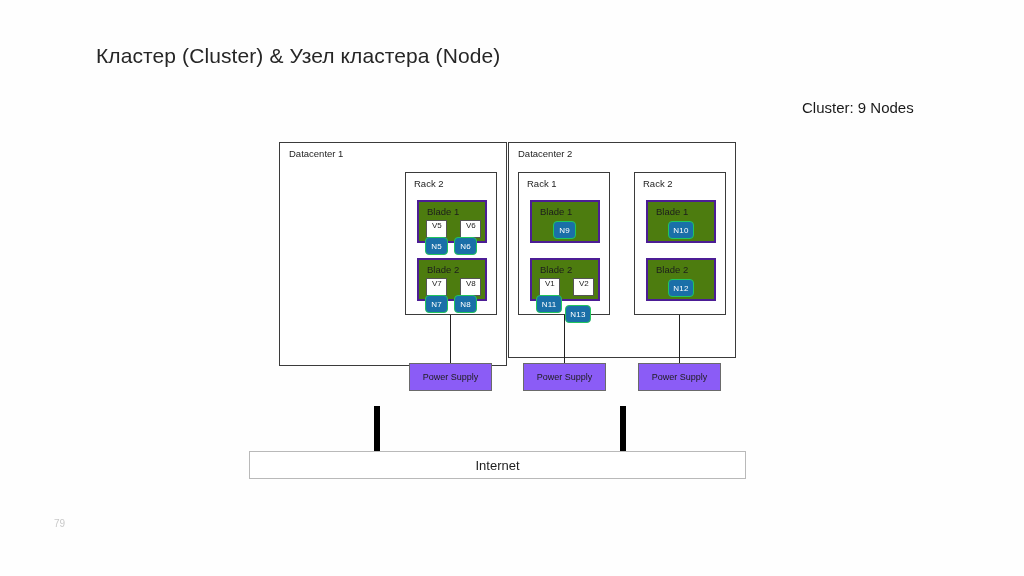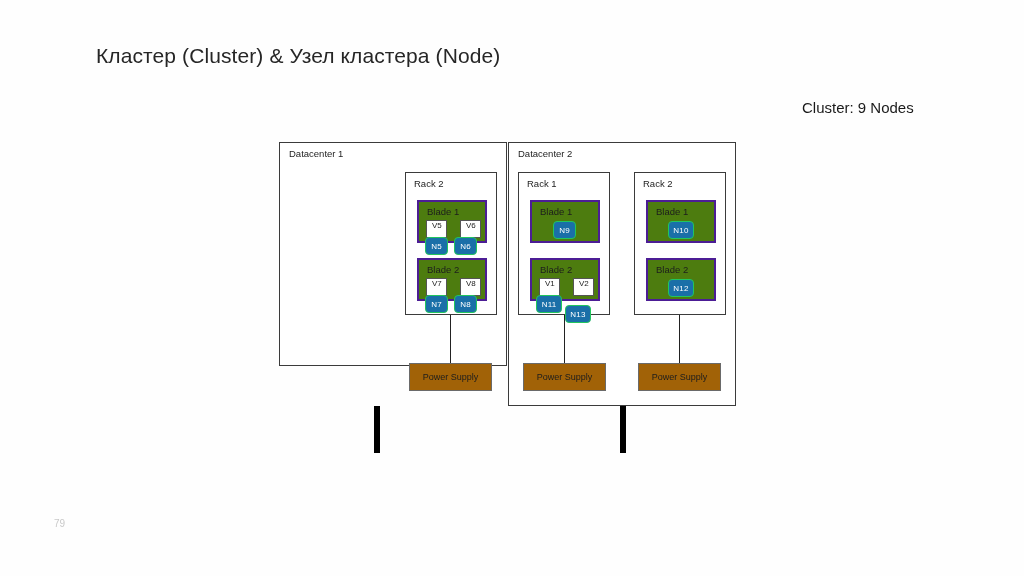--- a/index.html
+++ b/index.html
@@ -80,21 +80,21 @@
     color:#ffffff;
     font-size:8px;
     display:flex;align-items:center;justify-content:center;
     letter-spacing:.2px;
   }
 
   
   .psu{
     position:absolute;
     border:1px solid #6a6a6a;
-    background:#a16207;
+    background:#8b5cf6;
     box-sizing:border-box;
     font-size:9px;color:#1d1d1d;
     display:flex;align-items:center;justify-content:center;
   }
 
   
   .vline{position:absolute;background:#222;width:1px;}
 
   
   .uplink{position:absolute;background:#000;width:6px;}
@@ -160,21 +160,21 @@
       </div>
       <div class="node" style="left:19px;top:122px;width:23px;height:18px;">N7</div>
       <div class="node" style="left:48px;top:122px;width:23px;height:18px;">N8</div>
     </div>
 
     <div class="vline" style="left:170px;top:172px;height:48px;"></div>
 
     <div class="psu" style="left:129px;top:220px;width:83px;height:28px;">Power Supply</div>
   </div>
 
-  <div class="dc" style="left:508px;top:142px;width:228px;height:264px;">
+  <div class="dc" style="left:508px;top:142px;width:228px;height:216px;">
     <div class="dc-label">Datacenter 2</div>
 
     <div class="rack" style="left:9px;top:29px;width:92px;height:143px;">
       <div class="rack-label">Rack 1</div>
 
       <div class="blade" style="left:11px;top:27px;width:70px;height:43px;">
         <div class="blade-label">Blade 1</div>
       </div>
 
       <div class="node" style="left:34px;top:48px;width:23px;height:18px;">N9</div>
@@ -205,17 +205,18 @@
       <div class="node" style="left:33px;top:106px;width:26px;height:18px;">N12</div>
     </div>
 
     <div class="vline" style="left:170px;top:172px;height:48px;"></div>
     <div class="psu" style="left:129px;top:220px;width:83px;height:28px;">Power Supply</div>
   </div>
 
   <div class="uplink" style="left:374px;top:406px;height:47px;"></div>
   <div class="uplink" style="left:620px;top:406px;height:47px;"></div>
 
+  <div class="internet" style="left:249px;top:451px;width:497px;height:28px;">Internet</div>
 
   <div class="page-num">79</div>
 
 
 </div>
 
 </body></html>

